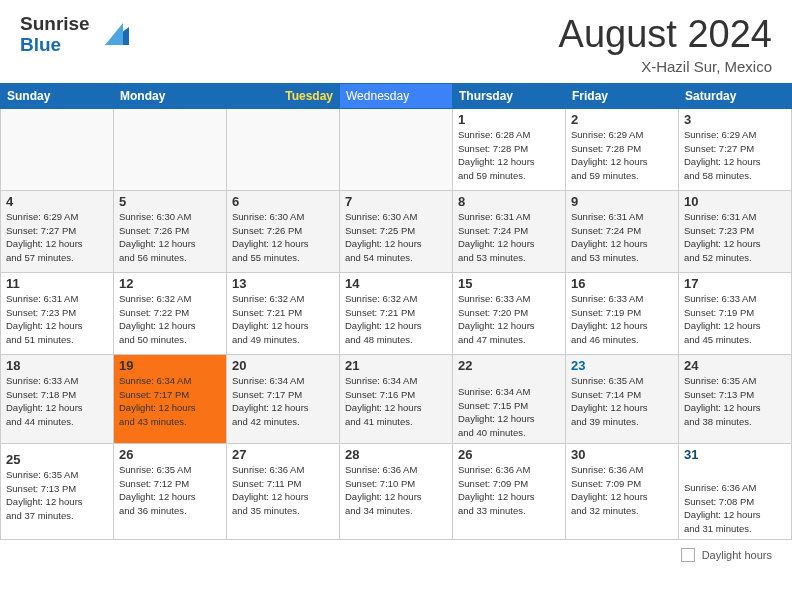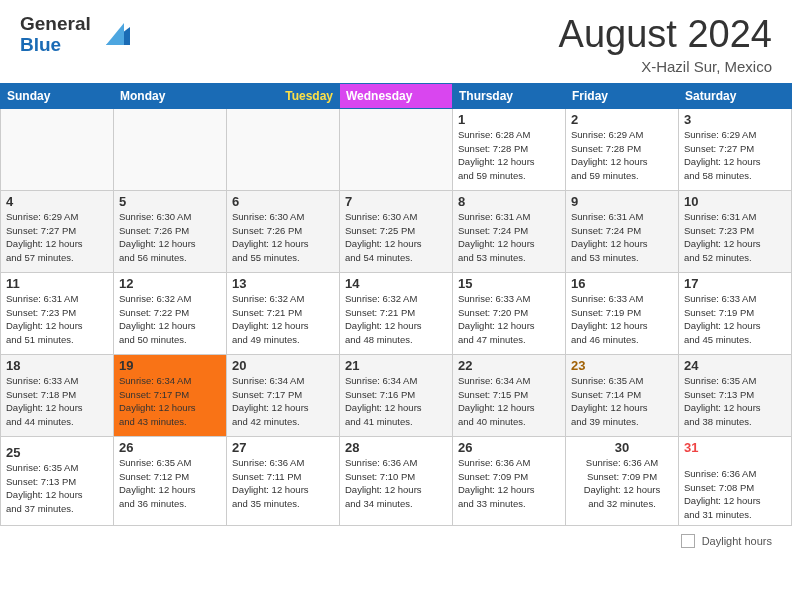--- a/index.html
+++ b/index.html
@@ -9,21 +9,21 @@
     tr:nth-child(odd) td { background-color: #ffffff; }
     
     .logo-wrapper { display: flex; align-items: center; gap: 2px; }
   </style>
 </head>
 <body>
 
 <div style="display:flex; justify-content:space-between; align-items:flex-start; padding: 14px 20px 8px 20px;">
   <div class="logo-wrapper">
     <div>
-      <span style="font-size:19px; font-weight:bold; color:#333; display:block; line-height:1.1;">General</span>
+      <span style="font-size:19px; font-weight:bold; color:#333; display:block; line-height:1.1;">Sunrise</span>
       <span style="font-size:19px; font-weight:bold; color:#1a6bb5; display:block; line-height:1.1;">Blue</span>
     </div>
     <div style="margin-left:3px; margin-top:2px;">
       <svg width="34" height="34" viewBox="0 0 34 34">
         <polygon points="10,28 34,10 34,28" fill="#1a6bb5"></polygon>
         <polygon points="10,28 28,6 28,28" fill="#4da6e0"></polygon>
       </svg>
     </div>
   </div>
   <div style="text-align:right;">
@@ -31,21 +31,21 @@
     <div style="font-size:15px; color:#555; margin-top:2px;">X-Hazil Sur, Mexico</div>
   </div>
 </div>
 
 <table style="width:100%; border-collapse:collapse; font-size:10px; table-layout:fixed;">
   <thead>
     <tr>
     <th style="background-color: rgb(26, 107, 181); color: rgb(255, 255, 255); text-align: left; padding: 5px 6px; font-size: 12px; font-weight: bold; border: 1px solid rgb(26, 107, 181);">Sunday</th>
         <th style="background-color: rgb(26, 107, 181); color: rgb(255, 255, 255); text-align: left; padding: 5px 6px; font-size: 12px; font-weight: bold; border: 1px solid rgb(26, 107, 181);">Monday</th>
         <th style="background-color: rgb(26, 107, 181); color: #fde047; text-align: right; padding: 5px 6px; font-size: 12px; font-weight: bold; border: 1px solid rgb(26, 107, 181);">Tuesday</th>
-        <th style="background-color: #d946ef; color: rgb(255, 255, 255); text-align: left; padding: 5px 6px; font-size: 12px; font-weight: bold; border: 1px solid rgb(26, 107, 181);">Wednesday</th>
+        <th style="background-color: #3b82f6; color: rgb(255, 255, 255); text-align: left; padding: 5px 6px; font-size: 12px; font-weight: normal; border: 1px solid rgb(26, 107, 181);">Wednesday</th>
         <th style="background-color: rgb(26, 107, 181); color: rgb(255, 255, 255); text-align: left; padding: 5px 6px; font-size: 12px; font-weight: bold; border: 1px solid rgb(26, 107, 181);">Thursday</th>
         <th style="background-color: rgb(26, 107, 181); color: rgb(255, 255, 255); text-align: left; padding: 5px 6px; font-size: 12px; font-weight: bold; border: 1px solid rgb(26, 107, 181);">Friday</th>
         <th style="background-color: rgb(26, 107, 181); color: rgb(255, 255, 255); text-align: left; padding: 5px 6px; font-size: 12px; font-weight: bold; border: 1px solid rgb(26, 107, 181);">Saturday</th>
       </tr>
   </thead>
   <tbody id="calendar-body">
   <tr>
         <td style="border: 1px solid rgb(204, 204, 204); vertical-align: top; padding: 3px 5px; height: 82px; background-color: rgb(249, 249, 249);"></td>
         <td style="border: 1px solid rgb(204, 204, 204); vertical-align: top; padding: 3px 5px; height: 82px; background-color: rgb(249, 249, 249);"></td>
         <td style="border: 1px solid rgb(204, 204, 204); vertical-align: top; padding: 3px 5px; height: 82px; background-color: rgb(249, 249, 249);"></td>
@@ -197,28 +197,28 @@
 and 42 minutes.</div>
         </td>
         <td style="border: 1px solid rgb(204, 204, 204); vertical-align: top; padding: 3px 5px; height: 82px; background-color: rgb(244, 244, 244);">
           <div style="font-size: 13px; font-weight: bold; color: rgb(51, 51, 51); margin-bottom: 1px;">21</div>
           <div style="font-size: 9.5px; color: rgb(51, 51, 51); line-height: 1.45; white-space: pre-line;">Sunrise: 6:34 AM
 Sunset: 7:16 PM
 Daylight: 12 hours
 and 41 minutes.</div>
         </td>
         <td style="border: 1px solid rgb(204, 204, 204); vertical-align: top; padding: 3px 5px; height: 82px; background-color: rgb(244, 244, 244);">
-          <div style="font-size: 13px; font-weight: bold; color: rgb(51, 51, 51); margin-bottom: 1px;">22</div>
+          <div style="font-size: 13px; font-weight: bold; color: rgb(51, 51, 51); margin-bottom: 12px;">22</div>
           <div style="font-size: 9.5px; color: rgb(51, 51, 51); line-height: 1.45; white-space: pre-line;">Sunrise: 6:34 AM
 Sunset: 7:15 PM
 Daylight: 12 hours
 and 40 minutes.</div>
         </td>
         <td style="border: 1px solid rgb(204, 204, 204); vertical-align: top; padding: 3px 5px; height: 82px; background-color: rgb(244, 244, 244);">
-          <div style="font-size: 13px; font-weight: bold; color: #a16207; margin-bottom: 1px;">23</div>
+          <div style="font-size: 13px; font-weight: bold; color: #0369a1; margin-bottom: 1px;">23</div>
           <div style="font-size: 9.5px; color: rgb(51, 51, 51); line-height: 1.45; white-space: pre-line;">Sunrise: 6:35 AM
 Sunset: 7:14 PM
 Daylight: 12 hours
 and 39 minutes.</div>
         </td>
         <td style="border: 1px solid rgb(204, 204, 204); vertical-align: top; padding: 3px 5px; height: 82px; background-color: rgb(244, 244, 244);">
           <div style="font-size: 13px; font-weight: bold; color: rgb(51, 51, 51); margin-bottom: 1px;">24</div>
           <div style="font-size: 9.5px; color: rgb(51, 51, 51); line-height: 1.45; white-space: pre-line;">Sunrise: 6:35 AM
 Sunset: 7:13 PM
 Daylight: 12 hours
@@ -254,29 +254,29 @@
 Daylight: 12 hours
 and 34 minutes.</div>
         </td>
         <td style="border: 1px solid rgb(204, 204, 204); vertical-align: top; padding: 3px 5px; height: 82px; background-color: rgb(255, 255, 255);">
           <div style="font-size: 13px; font-weight: bold; color: rgb(51, 51, 51); margin-bottom: 1px;">26</div>
           <div style="font-size: 9.5px; color: rgb(51, 51, 51); line-height: 1.45; white-space: pre-line;">Sunrise: 6:36 AM
 Sunset: 7:09 PM
 Daylight: 12 hours
 and 33 minutes.</div>
         </td>
-        <td style="border: 1px solid rgb(204, 204, 204); vertical-align: top; padding: 3px 5px; height: 82px; background-color: rgb(255, 255, 255); text-align: center;">
+        <td style="border: 1px solid rgb(204, 204, 204); vertical-align: top; padding: 3px 5px; height: 82px; background-color: rgb(255, 255, 255);">
           <div style="font-size: 13px; font-weight: bold; color: rgb(51, 51, 51); margin-bottom: 1px;">30</div>
           <div style="font-size: 9.5px; color: rgb(51, 51, 51); line-height: 1.45; white-space: pre-line;">Sunrise: 6:36 AM
 Sunset: 7:09 PM
 Daylight: 12 hours
 and 32 minutes.</div>
         </td>
         <td style="border: 1px solid rgb(204, 204, 204); vertical-align: top; padding: 3px 5px; height: 82px; background-color: rgb(255, 255, 255);">
-          <div style="font-size: 13px; font-weight: bold; color: #ef4444; margin-bottom: 12px;">31</div>
+          <div style="font-size: 13px; font-weight: bold; color: #0c4a6e; margin-bottom: 19px;">31</div>
           <div style="font-size: 9.5px; color: rgb(51, 51, 51); line-height: 1.45; white-space: pre-line;">Sunrise: 6:36 AM
 Sunset: 7:08 PM
 Daylight: 12 hours
 and 31 minutes.</div>
         </td>
       </tr>
     </tbody>
 </table>
 
 <div style="display:flex; align-items:center; padding:5px 20px; font-size:11px; color:#555; margin-top:3px;justify-content:flex-end;">

